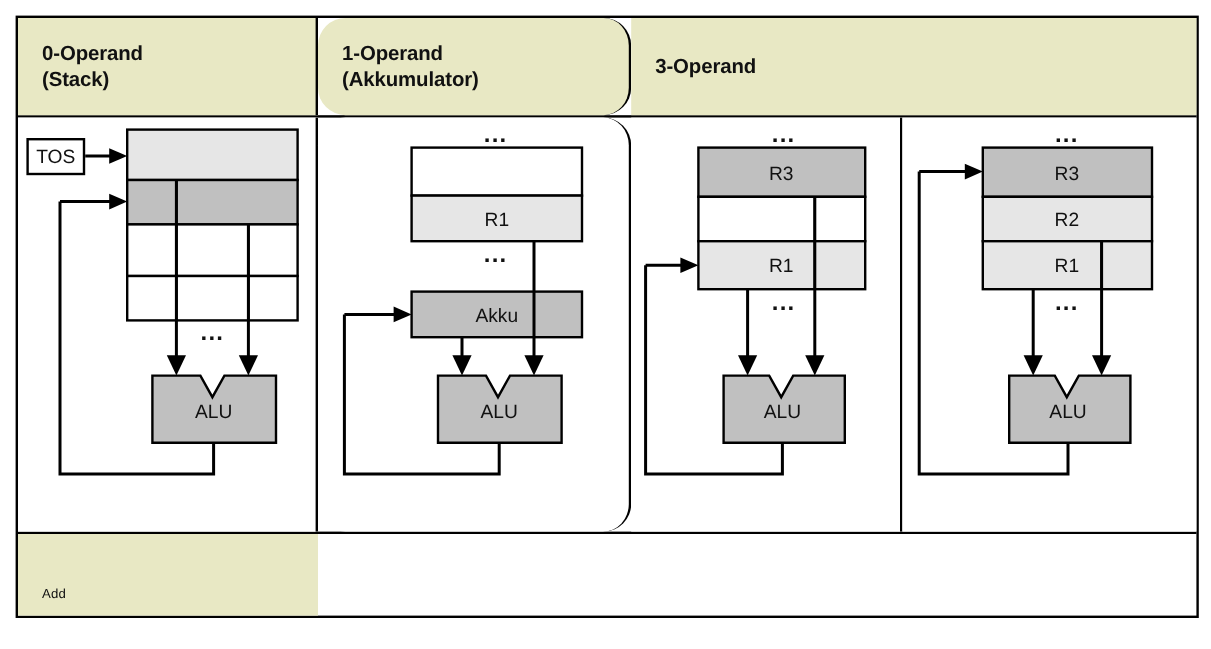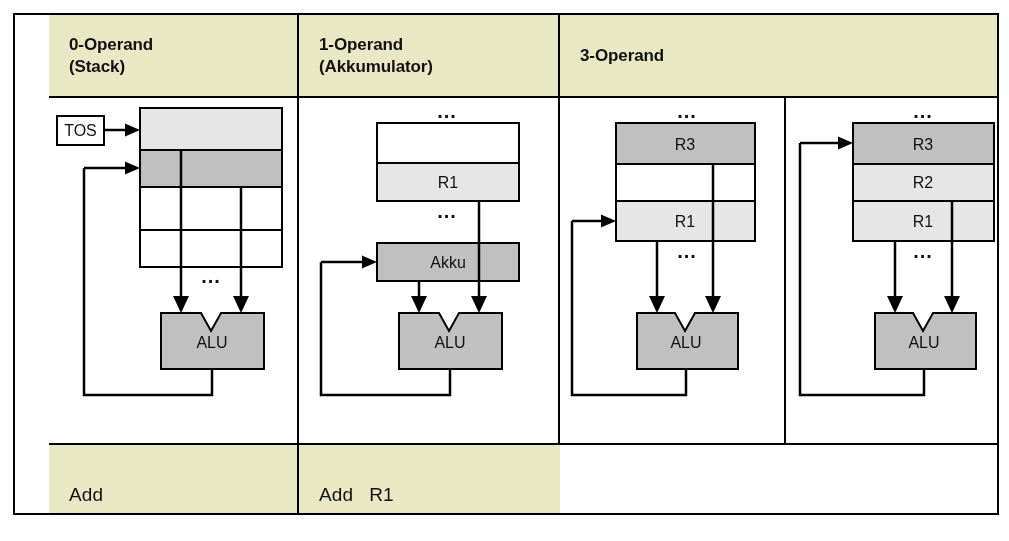--- a/index.html
+++ b/index.html
@@ -24,21 +24,20 @@
   .table {
     position: absolute;
     left: 13px;
     top: 13px;
     width: 986px;
     height: 502px;
     border: 2px solid #000000;
     box-sizing: border-box;
     display: flex;
     flex-direction: column;
-    padding-left: 34px;
   }
   .row-header {
     display: flex;
     height: 83px;
     flex: 0 0 83px;
     border-bottom: 2px solid #000000;
     box-sizing: border-box;
   }
   .row-body {
     display: flex;
@@ -55,21 +54,21 @@
   }
   .cell {
     box-sizing: border-box;
     border-right: 2px solid #000000;
     position: relative;
     overflow: hidden;
   }
   .cell:last-child { border-right: none; }
 
   .c0 { flex: 0 0 250px; }
-  .c1 { flex: 0 0 261px; }
+  .c1 { flex: 0 0 261px; border-radius: 23px; }
   .c2 { flex: 0 0 226px; }
   .c3 { flex: 1 1 auto; }
 
   .hdr {
     background: #e8e8c4;
     display: flex;
     align-items: center;
     padding-left: 20px;
   }
   .hdr-text {
@@ -83,21 +82,21 @@
   .bodycell {
     background: #ffffff;
   }
   .ftr {
     background: #e8e8c4;
     display: flex;
     align-items: center;
     padding-left: 20px;
   }
   .ftr-text {
-    font-size: 19px;
+    font-size: 11px;
     color: #111111;
     white-space: pre;
     letter-spacing: 0.1px;
     margin-top: 32px;
   }
   svg { display: block; }
   .dg { fill: #c0c0c0; }
   .lg { fill: #e6e6e6; }
   .wh { fill: #ffffff; }
   .stk { stroke: #000000; stroke-width: 2; }
@@ -248,19 +247,16 @@
           <polygon points="67,45 52,38.5 52,51.5" fill="#000"></polygon>
         </svg>
       </div>
 
     </div>
 
     <div class="row-footer">
       <div class="cell c0 ftr">
         <div class="ftr-text">Add</div>
       </div>
-      <div class="cell c1 ftr">
-        <div class="ftr-text">Add   R1</div>
-      </div>
     </div>
 
   </div>
 </div>
 
 </body></html>

